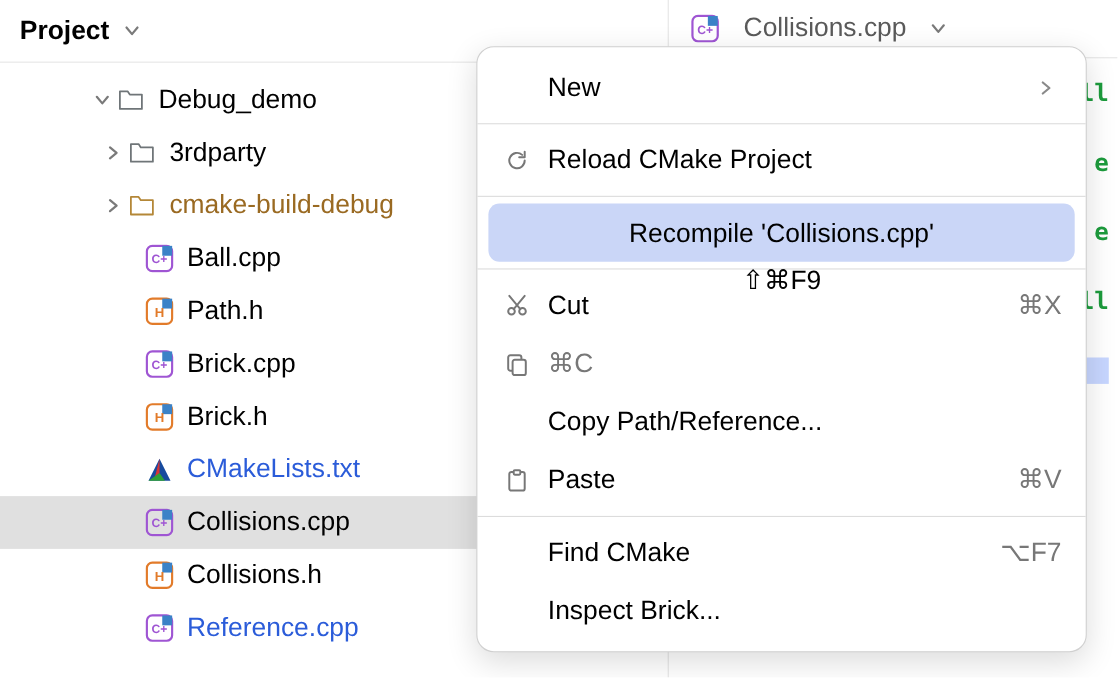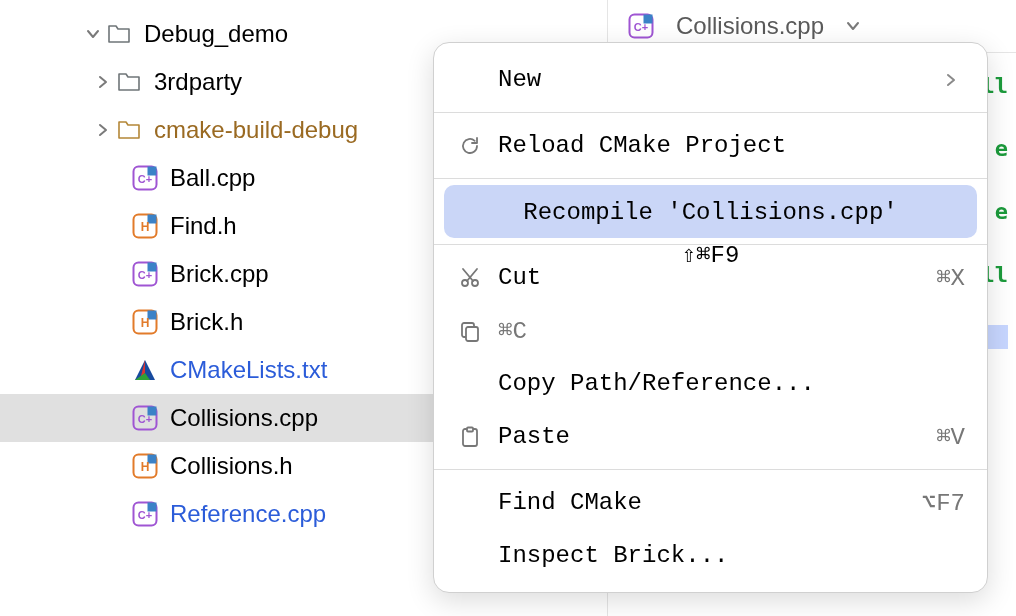--- a/index.html
+++ b/index.html
@@ -109,21 +109,20 @@
       border-radius: 16px;
       box-shadow: 0 8px 28px rgba(0,0,0,0.14);
       padding: 10px 0;
     }
     .menu-item {
       display: flex;
       align-items: center;
       height: 53px;
       padding: 0 22px;
       gap: 14px;
-      font-family: Liberation Mono, monospace;
     }
     .menu-item.highlighted {
       margin: 0 10px;
       padding: 0 12px;
       background: #cad6f7;
       border-radius: 10px;
       flex-direction: column;
     }
     .menu-icon {
       display: inline-flex;
@@ -148,20 +147,28 @@
       background: #dcdcdc;
       margin: 6px 0;
     }
     svg { display: block; }
   </style>
 </head>
 <body>
 
 <div class="workspace">
   <div class="sidebar">
+    <div class="sidebar-header">
+      <span class="sidebar-title">Project</span>
+      <span class="chevron">
+        <svg width="16" height="16" viewBox="0 0 16 16">
+            <path d="M3 5l5 6 5-6" fill="none" stroke="#7a7a7a" stroke-width="2" stroke-linecap="round" stroke-linejoin="round"></path>
+          </svg>
+      </span>
+    </div>
     <div class="tree">
       <div class="tree-row indent-1">
         <span class="chevron">
           <svg width="16" height="16" viewBox="0 0 16 16">
               <path d="M3 5l5 6 5-6" fill="none" stroke="#7a7a7a" stroke-width="2" stroke-linecap="round" stroke-linejoin="round"></path>
             </svg>
         </span>
         <span class="file-icon">
           <svg width="24" height="20" viewBox="0 0 24 20">
               <path d="M2 2h7l2 3h11v13H2z" fill="none" stroke="#6f7578" stroke-width="1.6" stroke-linejoin="round"></path>
@@ -206,21 +213,21 @@
         <span class="tree-label">Ball.cpp</span>
       </div>
       <div class="tree-row indent-3">
         <span class="file-icon">
           <svg width="26" height="26" viewBox="0 0 26 26">
               <rect x="1.5" y="1.5" width="23" height="23" rx="5" fill="none" stroke="#e27b2a" stroke-width="2"></rect>
               <rect x="15.5" y="1.5" width="9" height="9" fill="#3b82c7"></rect>
               <text x="13" y="18" font-size="12" font-family="sans-serif" fill="#e27b2a" text-anchor="middle" font-weight="700">H</text>
             </svg>
         </span>
-        <span class="tree-label">Find.h</span>
+        <span class="tree-label">Path.h</span>
       </div>
       <div class="tree-row indent-3">
         <span class="file-icon">
           <svg width="26" height="26" viewBox="0 0 26 26">
               <rect x="1.5" y="1.5" width="23" height="23" rx="5" fill="none" stroke="#9f55d3" stroke-width="2"></rect>
               <rect x="15.5" y="1.5" width="9" height="9" fill="#3b82c7"></rect>
               <text x="13" y="17.5" font-size="11" font-family="sans-serif" fill="#9f55d3" text-anchor="middle" font-weight="700">C+</text>
             </svg>
         </span>
         <span class="tree-label">Brick.cpp</span>

